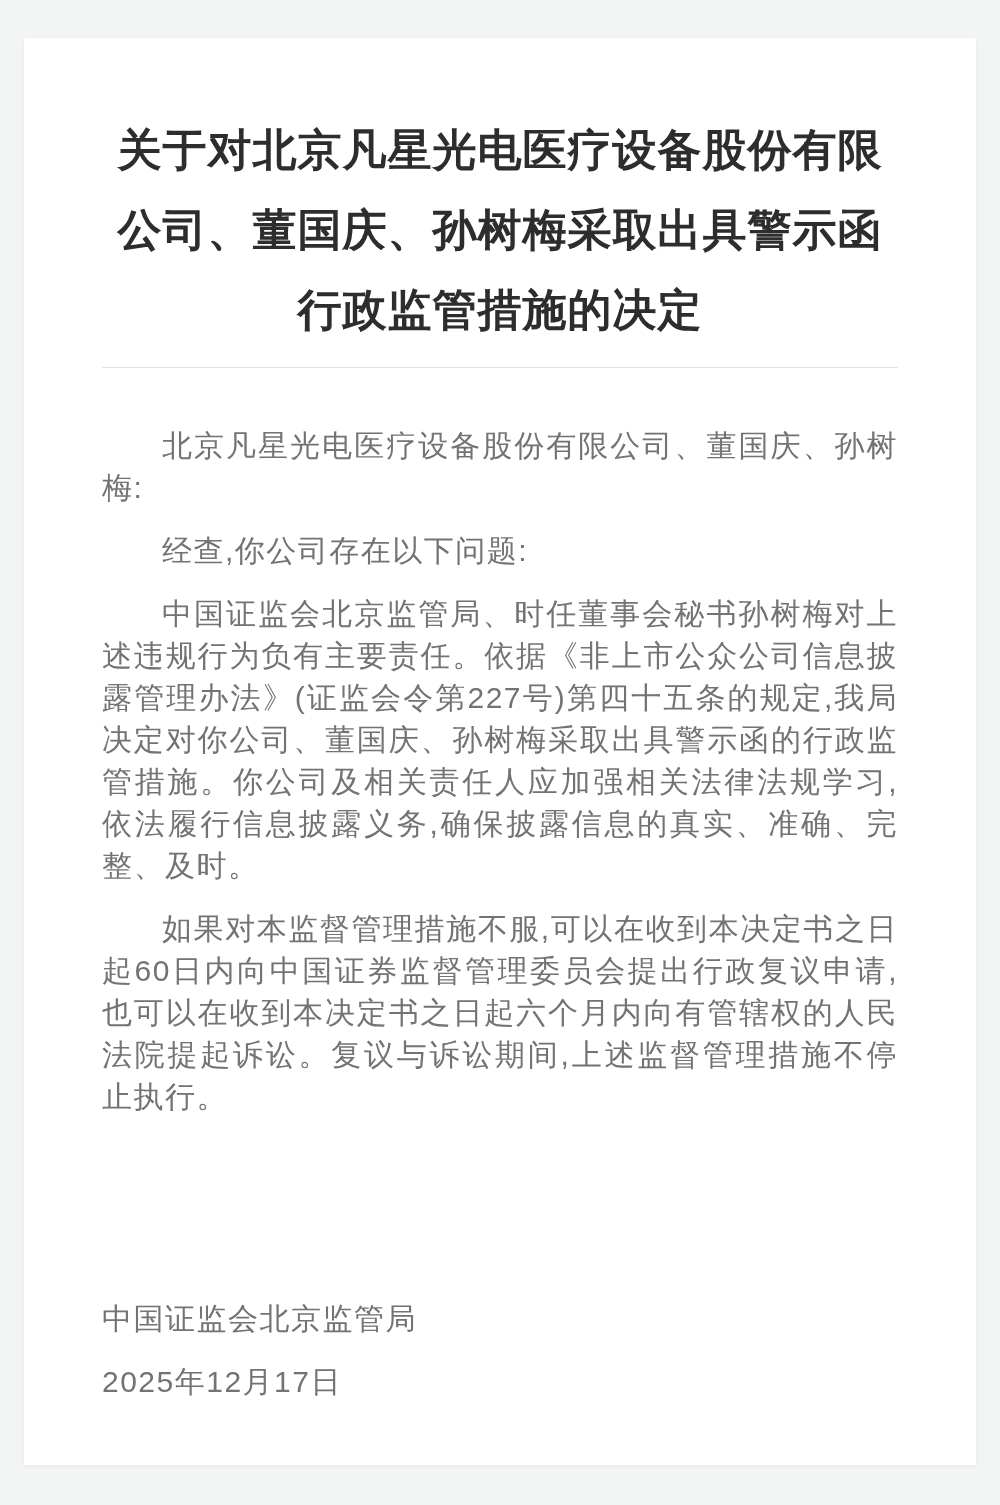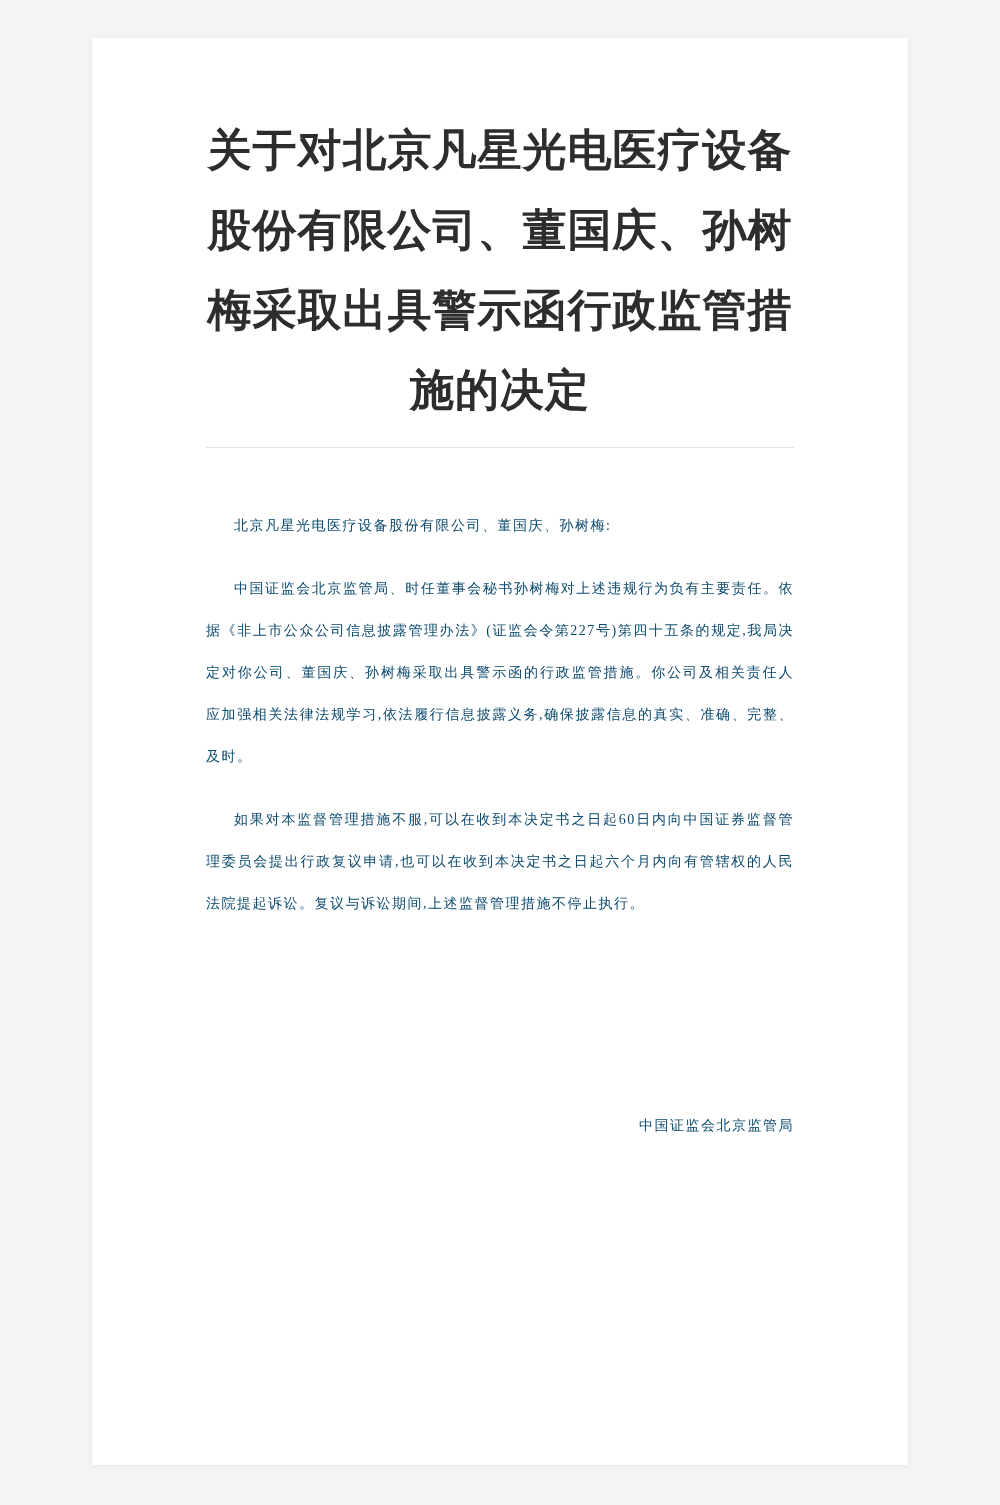--- a/index.html
+++ b/index.html
@@ -8,70 +8,70 @@
   }
   body {
     width: 1000px;
     height: 1505px;
     background: #f3f4f4;
     font-family: "Liberation Sans", "DejaVu Sans", sans-serif;
     overflow: hidden;
   }
   .card {
     box-sizing: border-box;
-    width: 816px;
+    width: 952px;
     height: 1427px;
     margin: 38px auto 8px;
     background: #ffffff;
-    padding: 72px 114px 62px;
+    padding: 72px 78px 62px;
     box-shadow: 0 1px 5px rgba(0,0,0,0.06);
   }
   .doc-title {
     margin: 0;
     font-size: 44px;
     line-height: 80px;
     font-weight: 700;
     letter-spacing: 1px;
     color: #2d2d2d;
     text-align: center;
   }
   .divider {
     height: 0;
     border-bottom: 1px solid #e2e2e2;
     margin: 17px 0 57px 0;
   }
   .para {
     margin: 21px 0;
-    font-size: 14px;
+    font-size: 30px;
     line-height: 42px;
     letter-spacing: 1.5px;
-    color: #0c4a6e;
+    color: #737373;
     text-indent: 2em;
     text-align: justify;
-    font-family: Liberation Serif, serif;
   }
   .sig {
     text-indent: 0;
-    text-align: right;
   }
   .sig-issuer {
     margin-top: 180px;
   }
 </style>
 </head>
 <body>
 
 <div class="card">
   <h1 class="doc-title">关于对北京凡星光电医疗设备股份有限公司、董国庆、孙树梅采取出具警示函行政监管措施的决定</h1>
 
   <div class="divider"></div>
 
   <p class="para">北京凡星光电医疗设备股份有限公司、董国庆、孙树梅:</p>
 
+  <p class="para">经查,你公司存在以下问题:</p>
 
 
   <p class="para">中国证监会北京监管局、时任董事会秘书孙树梅对上述违规行为负有主要责任。依据《非上市公众公司信息披露管理办法》(证监会令第227号)第四十五条的规定,我局决定对你公司、董国庆、孙树梅采取出具警示函的行政监管措施。你公司及相关责任人应加强相关法律法规学习,依法履行信息披露义务,确保披露信息的真实、准确、完整、及时。</p>
 
   <p class="para">如果对本监督管理措施不服,可以在收到本决定书之日起60日内向中国证券监督管理委员会提出行政复议申请,也可以在收到本决定书之日起六个月内向有管辖权的人民法院提起诉讼。复议与诉讼期间,上述监督管理措施不停止执行。</p>
 
   <p class="para sig sig-issuer">中国证监会北京监管局</p>
 
+  <p class="para sig">2025年12月17日</p>
 </div>
 
 </body></html>

